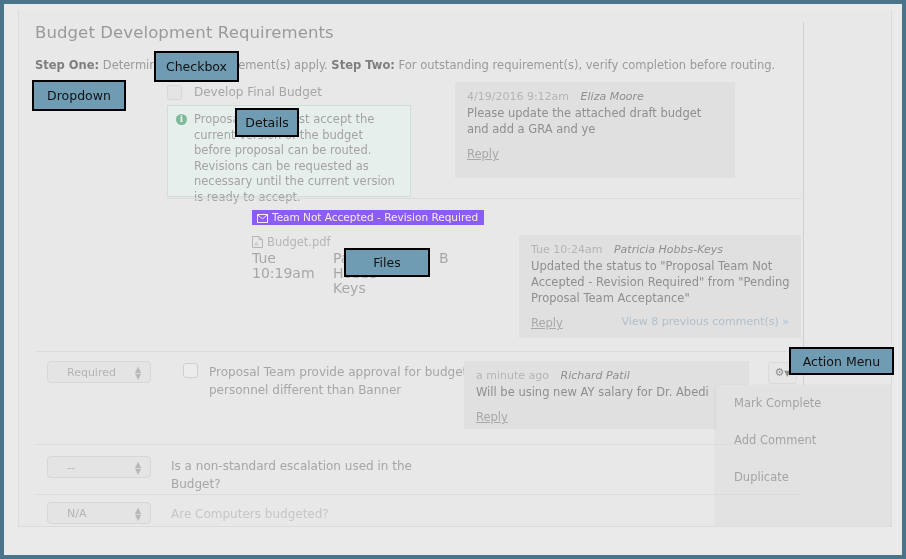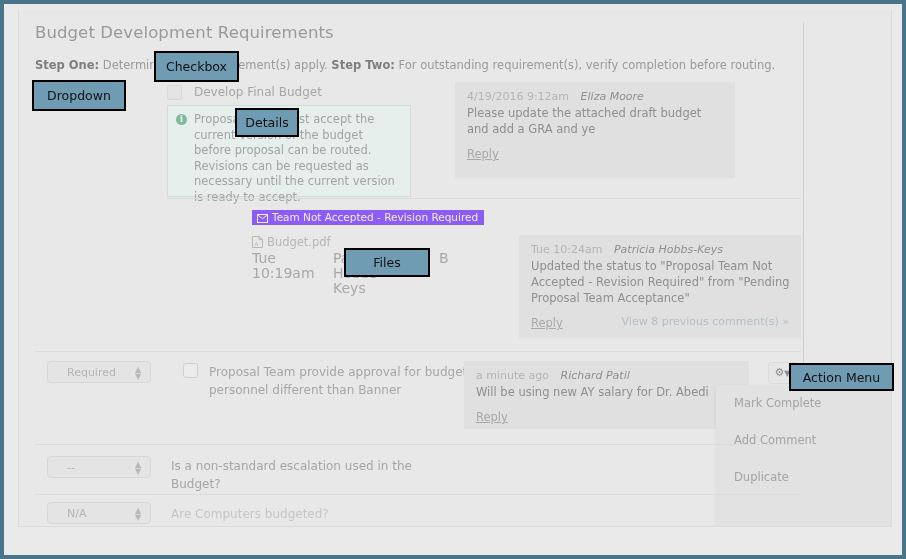--- a/index.html
+++ b/index.html
@@ -217,14 +217,14 @@
     <span class="sp">▲<br>▼</span>
   </div>
   <div class="reqtext faint" style="left:152px;top:495px;width:250px;">Are Computers budgeted?</div>
 
  </div>
 
  <div class="anno" style="left:28px;top:76px;width:94px;height:31px;">Dropdown</div>
  <div class="anno" style="left:130px;top:47px;width:85px;height:31px;margin-left:20px;">Checkbox</div>
  <div class="anno" style="left:231px;top:104px;width:64px;height:29px;">Details</div>
  <div class="anno" style="left:340px;top:244px;width:86px;height:29px;">Files</div>
- <div class="anno" style="left:785px;top:343px;width:105px;height:28px;margin-top:16px;">Action Menu</div>
+ <div class="anno" style="left:785px;top:343px;width:105px;height:28px;">Action Menu</div>
 </div>
 
 </body></html>

